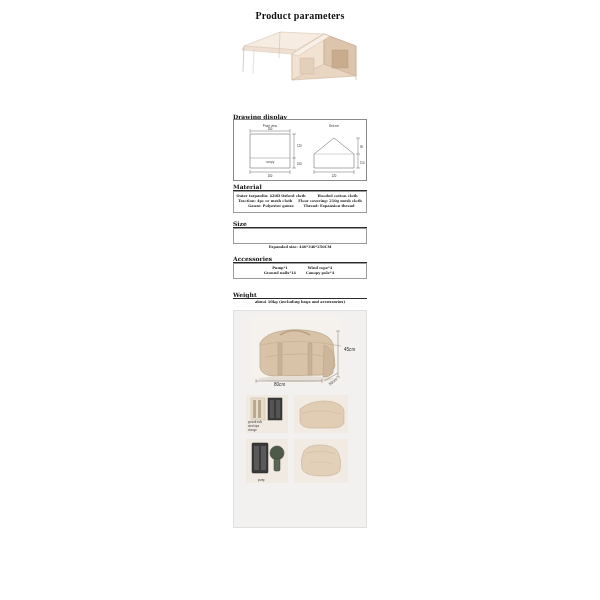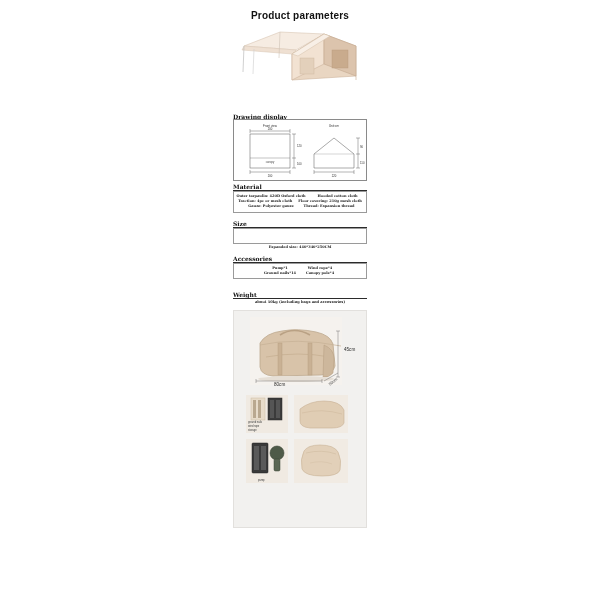--- a/index.html
+++ b/index.html
@@ -28,21 +28,21 @@
     height: 600px;
   }
 
   
   .title {
     position: absolute;
     left: 0;
     top: 10px;
     width: 136px;
     text-align: center;
-    font-family: Liberation Sans, sans-serif;
+    font-family: Liberation Serif, serif;
     font-weight: bold;
     font-size: 10px;
     letter-spacing: 0.2px;
     color: #111;
   }
 
   
   .hero {
     position: absolute;
     left: 0;

